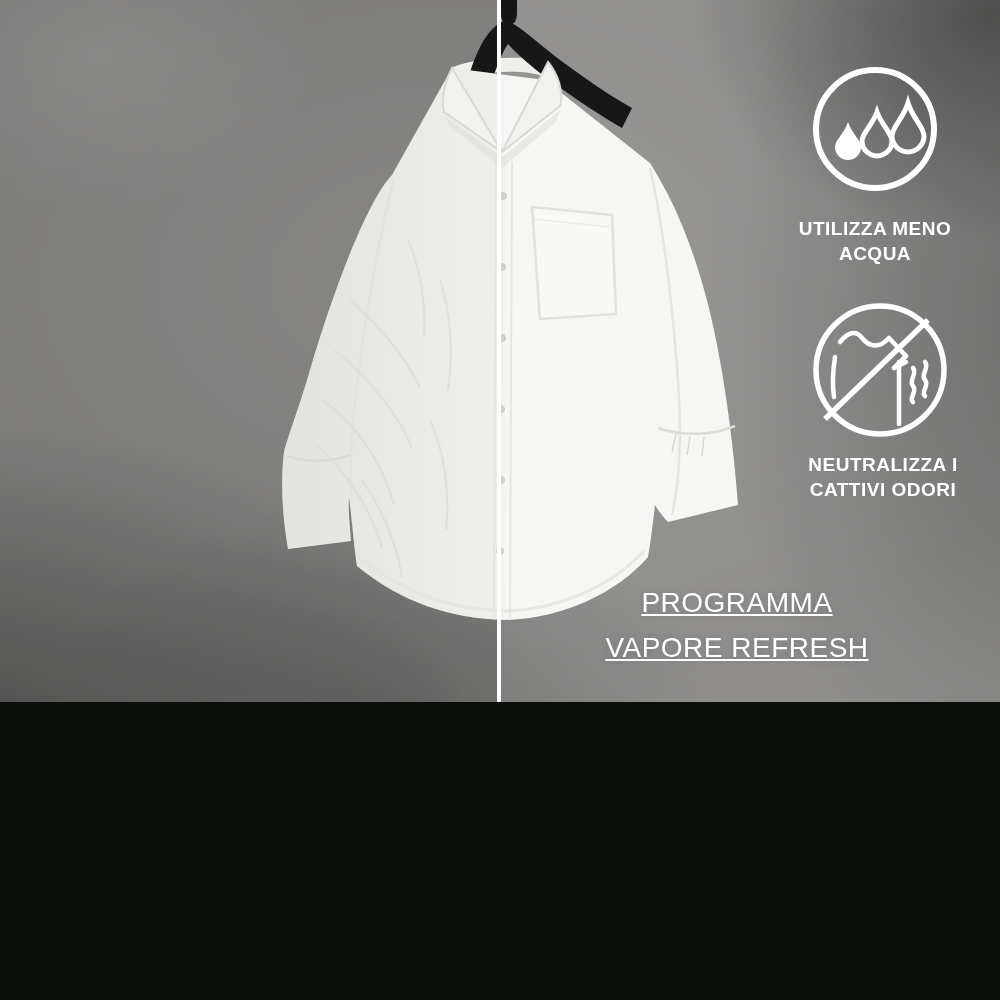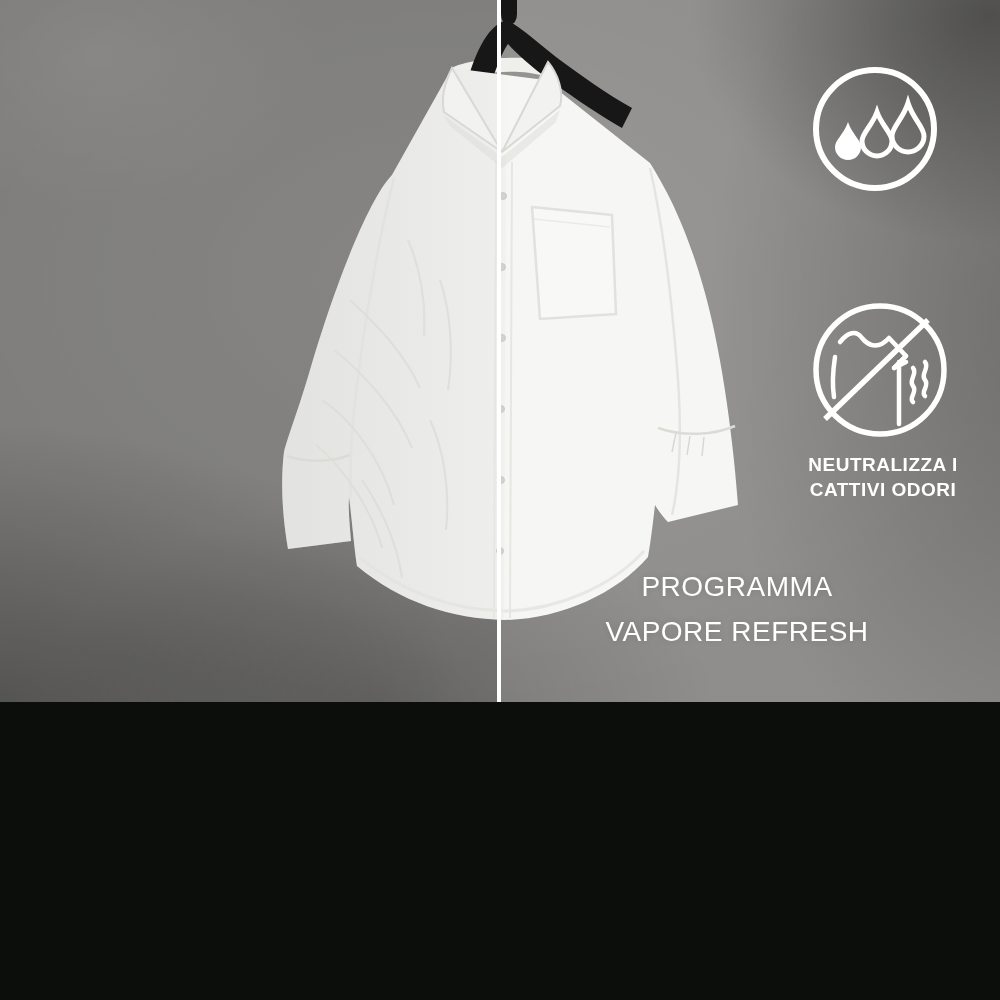--- a/index.html
+++ b/index.html
@@ -25,21 +25,21 @@
   .divider{
     position:absolute;left:497px;top:0;width:4px;height:702px;
     background:#ffffff;
   }
   .caption{
     position:absolute;color:#ffffff;font-size:28px;letter-spacing:1px;
     text-align:center;white-space:pre-line;line-height:45px;
     text-shadow:0 0 6px rgba(0,0,0,0.12);
   }
   .caption.left-cap{left:38px;top:605px;width:460px;}
-  .caption.right-cap{left:587px;top:564px;width:300px;letter-spacing:0.5px;}
+  .caption.right-cap{left:587px;top:580px;width:300px;letter-spacing:0.5px;text-decoration:underline;}
   .benefit-icon{position:absolute;}
   .benefit-label{
     position:absolute;color:#ffffff;font-weight:bold;font-size:19px;
     letter-spacing:0.5px;line-height:25px;text-align:center;white-space:pre-line;
   }
   .benefit-label.b1{left:755px;top:216px;width:240px;}
   .benefit-label.b2{left:758px;top:452px;width:250px;}
   
   .info{
     position:absolute;left:0;top:702px;width:1000px;height:298px;
@@ -151,20 +151,22 @@
 
     <div class="caption right-cap">PROGRAMMA
 VAPORE REFRESH</div>
 
     <svg class="benefit-icon" style="left:810px;top:64px" width="130" height="130" viewBox="0 0 130 130">
       <circle cx="65" cy="65" r="59" fill="none" stroke="#ffffff" stroke-width="6"></circle>
       <path d="M38 58 C42 70 51 76 51 83 A13 13 0 1 1 25 83 C25 76 34 70 38 58 Z" fill="#ffffff"></path>
       <path d="M67 48 C72 62 82 69 82 77 A15 15 0 1 1 52 77 C52 69 62 62 67 48 Z" fill="none" stroke="#ffffff" stroke-width="5"></path>
       <path d="M98 39 C103 55 114 63 114 72 A16 16 0 1 1 82 72 C82 63 93 55 98 39 Z" fill="none" stroke="#ffffff" stroke-width="5"></path>
     </svg>
+    <div class="benefit-label b1">UTILIZZA MENO
+ACQUA</div>
 
     <svg class="benefit-icon" style="left:810px;top:300px" width="140" height="140" viewBox="0 0 140 140">
       <circle cx="70" cy="70" r="64" fill="none" stroke="#ffffff" stroke-width="5.5"></circle>
       <g fill="none" stroke="#ffffff" stroke-width="4.5" stroke-linecap="round" stroke-linejoin="round">
         <path d="M30 42 C38 32 46 30 52 38 C60 48 70 48 79 38 L96 56 L84 68"></path>
         <path d="M96 56 L84 68 L96 62"></path>
         <path d="M89 62 L89 124"></path>
         <path d="M25 57 C23 70 22 84 24 97"></path>
         <path d="M103 68 C108 74 98 80 103 86 C108 92 98 98 103 102"></path>
         <path d="M115 62 C120 68 110 74 115 80 C120 86 110 92 115 96"></path>

